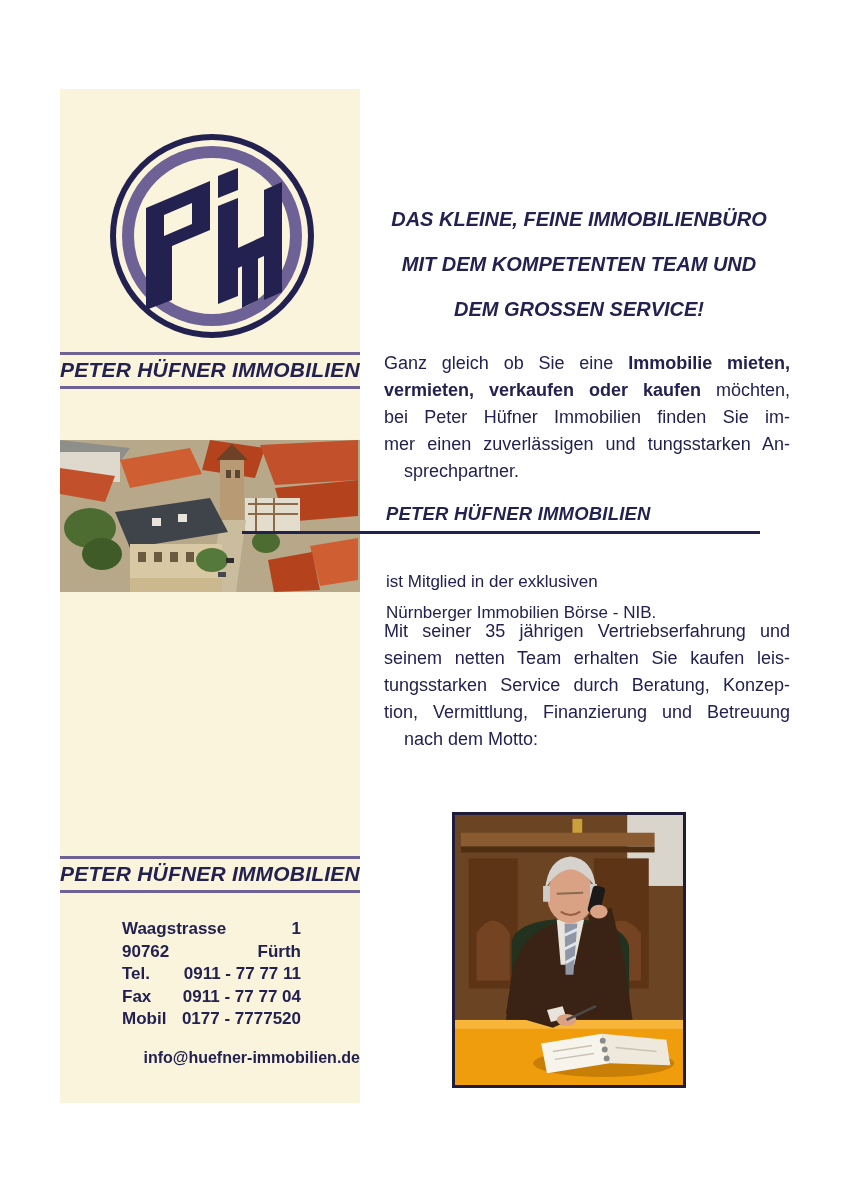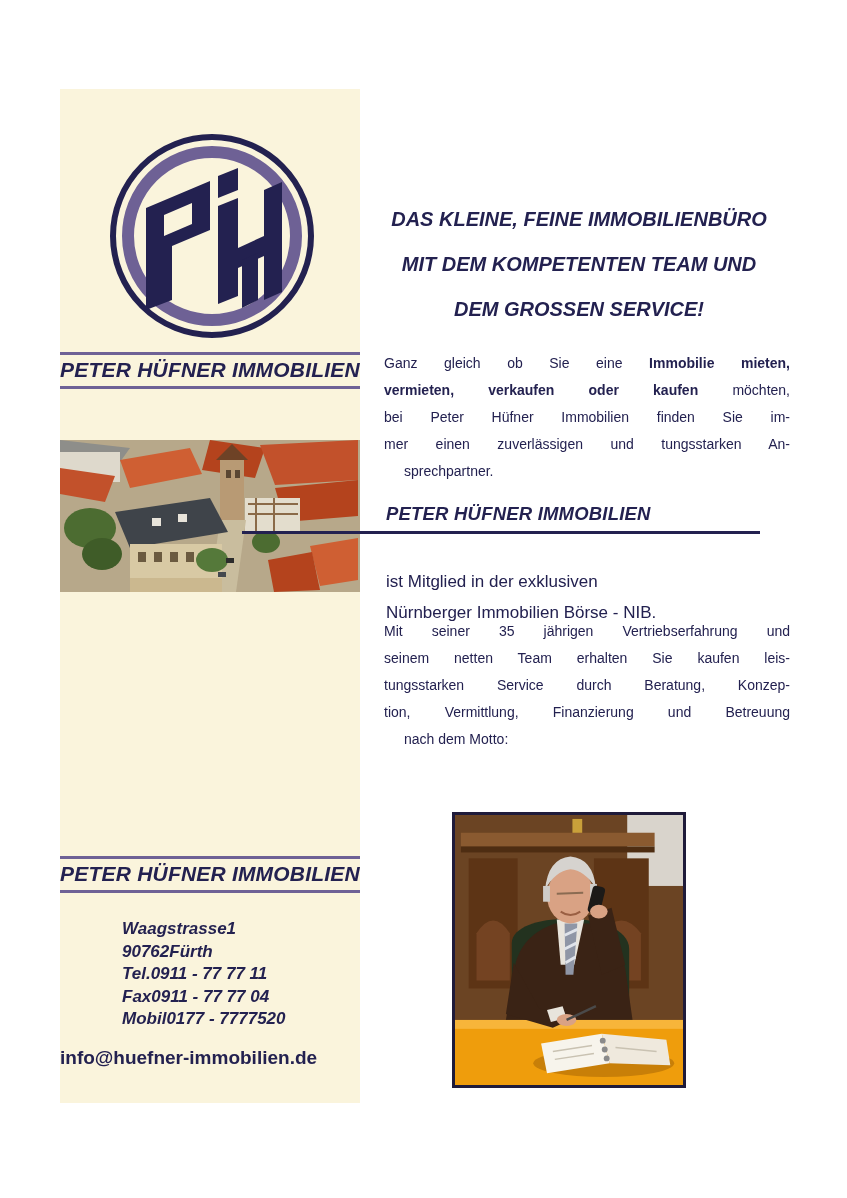--- a/index.html
+++ b/index.html
@@ -8,36 +8,36 @@
   .abs{position:absolute;}
   .cream{background:var(--cream);}
   
   .band{position:absolute;left:60px;width:300px;border-top:3px solid var(--purple);
         border-bottom:3px solid var(--purple);padding:3px 0 4px;text-align:center;
         font-style:italic;font-weight:700;font-size:21px;letter-spacing:0.2px;
         color:var(--navy);background:var(--cream);z-index:2;}
   
   .headline{position:absolute;left:383px;top:197px;width:392px;text-align:center;
             font-style:italic;font-weight:700;font-size:20px;line-height:45px;color:var(--navy);}
-  .par{position:absolute;font-size:14px;line-height:27px;color:var(--navy);}
+  .par{position:absolute;font-size:18px;line-height:27px;color:var(--navy);}
   .jline{text-align:justify;text-align-last:justify;}
   .lline{text-align:left;margin-left:20px;}
   .member-heading{position:absolute;left:386px;top:503px;font-style:italic;font-weight:700;
                   font-size:18.5px;color:var(--navy);letter-spacing:0.2px;}
   .member-lines{position:absolute;left:386px;top:542px;font-size:17px;line-height:30.5px;color:var(--navy);margin-top:25px;}
   .motto{position:absolute;left:384px;top:757px;font-style:italic;font-weight:700;
          font-size:18px;line-height:23.5px;color:var(--navy);}
   .cross-line{position:absolute;left:242px;top:531px;width:518px;height:3px;
               background:var(--navy);z-index:3;}
   
   .contact{position:absolute;left:122px;top:918px;width:179px;font-weight:700;
            font-size:17px;color:var(--navy);}
-  .crow{display:flex;justify-content:flex-start;height:22.5px;line-height:22.5px;font-style:italic;}
-  .weblines{position:absolute;left:60px;top:1046px;width:300px;text-align:left;
-            font-weight:700;font-size:19px;line-height:23px;color:var(--navy);}
+  .crow{display:flex;justify-content:space-between;height:22.5px;line-height:22.5px;}
+  .weblines{position:absolute;left:60px;top:1046px;width:300px;text-align:right;
+            font-weight:700;font-size:16px;line-height:23px;color:var(--navy);}
   .photo-frame{position:absolute;left:452px;top:812px;width:234px;height:276px;
                border:3px solid #1f1b3a;box-sizing:border-box;background:#6b4423;}
   svg{display:block;}
 </style>
 </head>
 <body>
 
 <div class="page">
 
   <div class="abs cream" style="left:60px;top:89px;width:300px;height:1014px;"></div>

